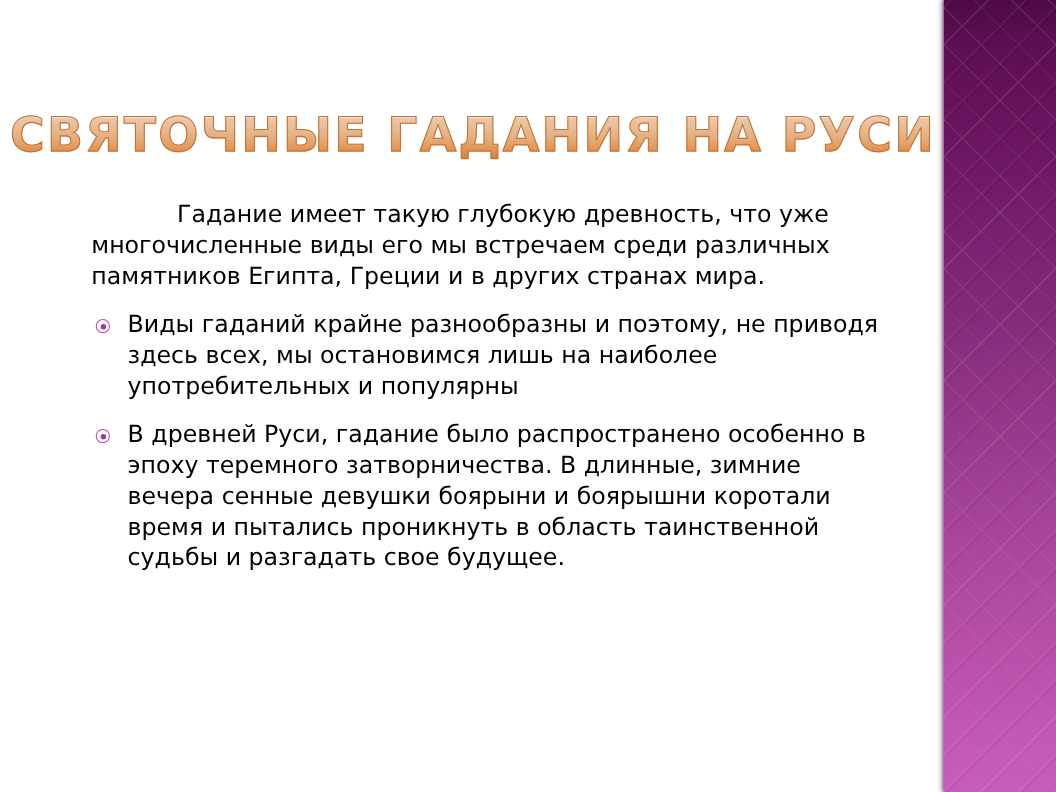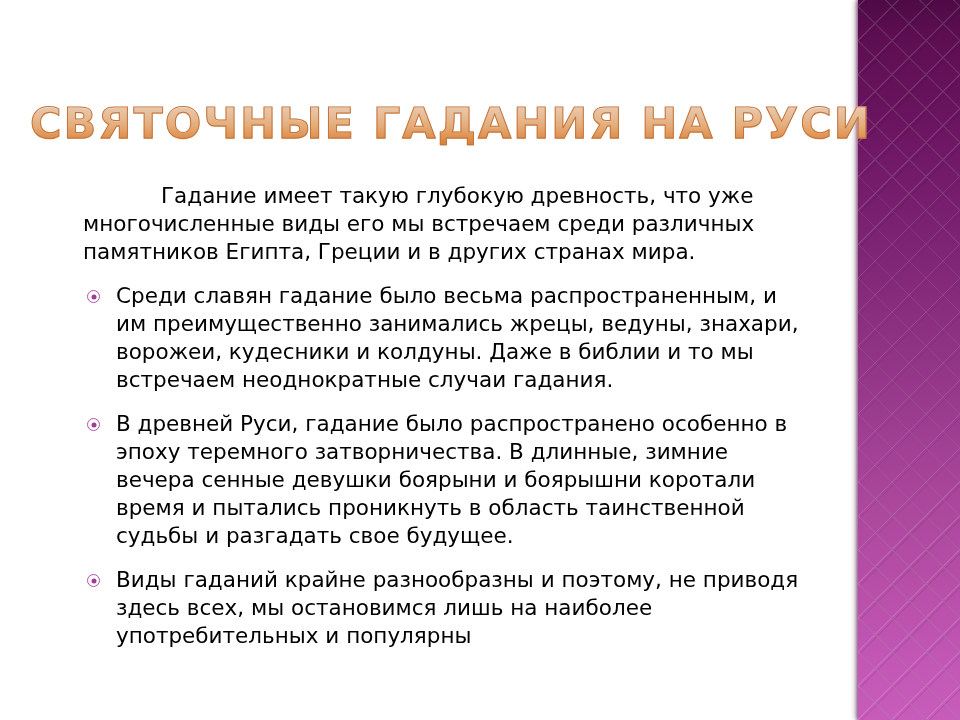--- a/index.html
+++ b/index.html
@@ -77,21 +77,21 @@
 
   
   .title-wrap {
     position: absolute;
     left: 30px;
     top: 92px;
     width: 800px;
     height: 62px;
     display: flex;
     align-items: center;
-    justify-content: flex-start;
+    justify-content: center;
   }
   .title {
     font-family: "DejaVu Sans", "Liberation Sans", sans-serif;
     font-size: 43px;
     font-weight: 700;
     letter-spacing: 2.0px;
     text-transform: uppercase;
     white-space: nowrap;
     line-height: 1;
     background: linear-gradient(180deg,
@@ -170,29 +170,25 @@
   <div class="title-wrap">
     <div class="title">Святочные гадания на Руси</div>
   </div>
 
   <div class="content">
 
     <p class="para lead">
       <span>Гадание имеет такую глубокую древность, что уже многочисленные виды его мы встречаем среди различных памятников Египта, Греции и в других странах мира.</span>
     </p>
 
+
     <p class="para bulleted">
       <span class="bullet-icon"></span>
-      <span>Среди славян гадание было весьма распространенным, и им преимущественно занимались жрецы, ведуны, знахари, ворожеи, кудесники и колдуны. Даже в библии и то мы встречаем неоднократные случаи гадания.</span>
+      <span>Виды гаданий крайне разнообразны и поэтому, не приводя здесь всех, мы остановимся лишь на наиболее употребительных и популярны</span>
     </p>
 
     <p class="para bulleted">
       <span class="bullet-icon"></span>
       <span>В древней Руси, гадание было распространено особенно в эпоху теремного затворничества. В длинные, зимние вечера сенные девушки боярыни и боярышни коротали время и пытались проникнуть в область таинственной судьбы и разгадать свое будущее.</span>
     </p>
 
-    <p class="para bulleted">
-      <span class="bullet-icon"></span>
-      <span>Виды гаданий крайне разнообразны и поэтому, не приводя здесь всех, мы остановимся лишь на наиболее употребительных и популярны</span>
-    </p>
-
   </div>
 </div>
 
 </body></html>

